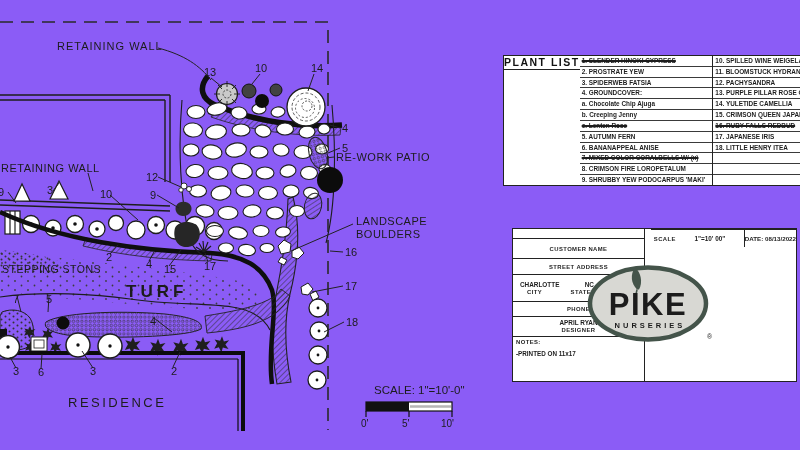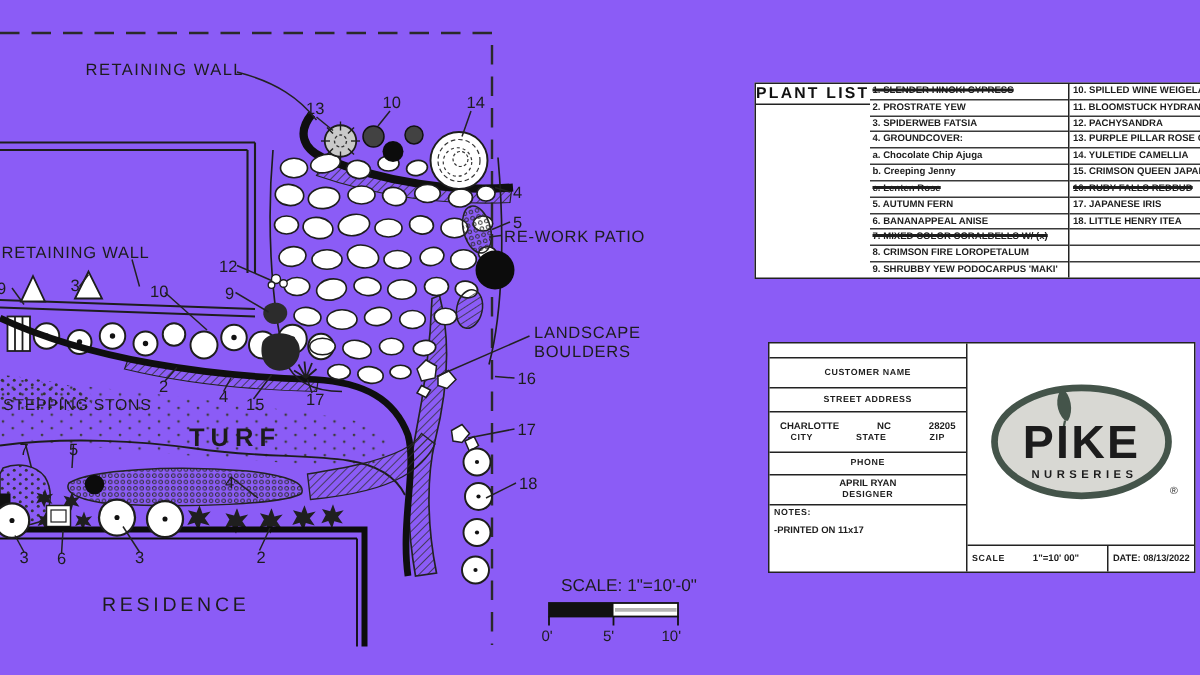--- a/index.html
+++ b/index.html
@@ -13,21 +13,21 @@
   .pl-body{flex:1;display:flex;min-height:0}
   .pl-col{flex:1;display:flex;flex-direction:column;min-width:0}
   .pl-col.right{border-left:1px solid #222}
   .pl-row{flex:1;border-top:1px solid #3a3a3a;font-size:6.4px;line-height:9px;padding-left:2px;white-space:nowrap;overflow:hidden;color:#1d1d1d;font-weight:600}
   .pl-row:first-child{border-top:none}
   .pl-row.struck{text-decoration:line-through;text-decoration-thickness:1.5px}
 
   
   .tb{position:absolute;left:512px;top:228px;width:285px;height:154px;border:1.6px solid #222;display:flex;background:#fff;box-sizing:border-box}
   .tb-left{width:132px;border-right:1.4px solid #222;display:flex;flex-direction:column;box-sizing:border-box}
-  .tb-right{flex:1;display:flex;flex-direction:column;min-width:0}
+  .tb-right{flex:1;display:flex;flex-direction:row;min-width:0}
   .tb-block{border-top:1px solid #222;text-align:center;color:#1d1d1d;box-sizing:border-box}
   .tb-block.first{border-top:none}
   .lbl{font-size:5.9px;font-weight:700;letter-spacing:.4px}
   .val{font-size:6.4px;font-weight:700}
   .b1{height:9px}
   .b2{height:20px;display:flex;align-items:center;justify-content:center}
   .b3{height:16px;display:flex;align-items:center;justify-content:center}
   .b4{height:27px;display:flex;flex-direction:column;justify-content:center;gap:1px}
   .b4 .row{display:flex;justify-content:space-between;padding:0 7px}
   .b4 .row2{padding:0 14px}

